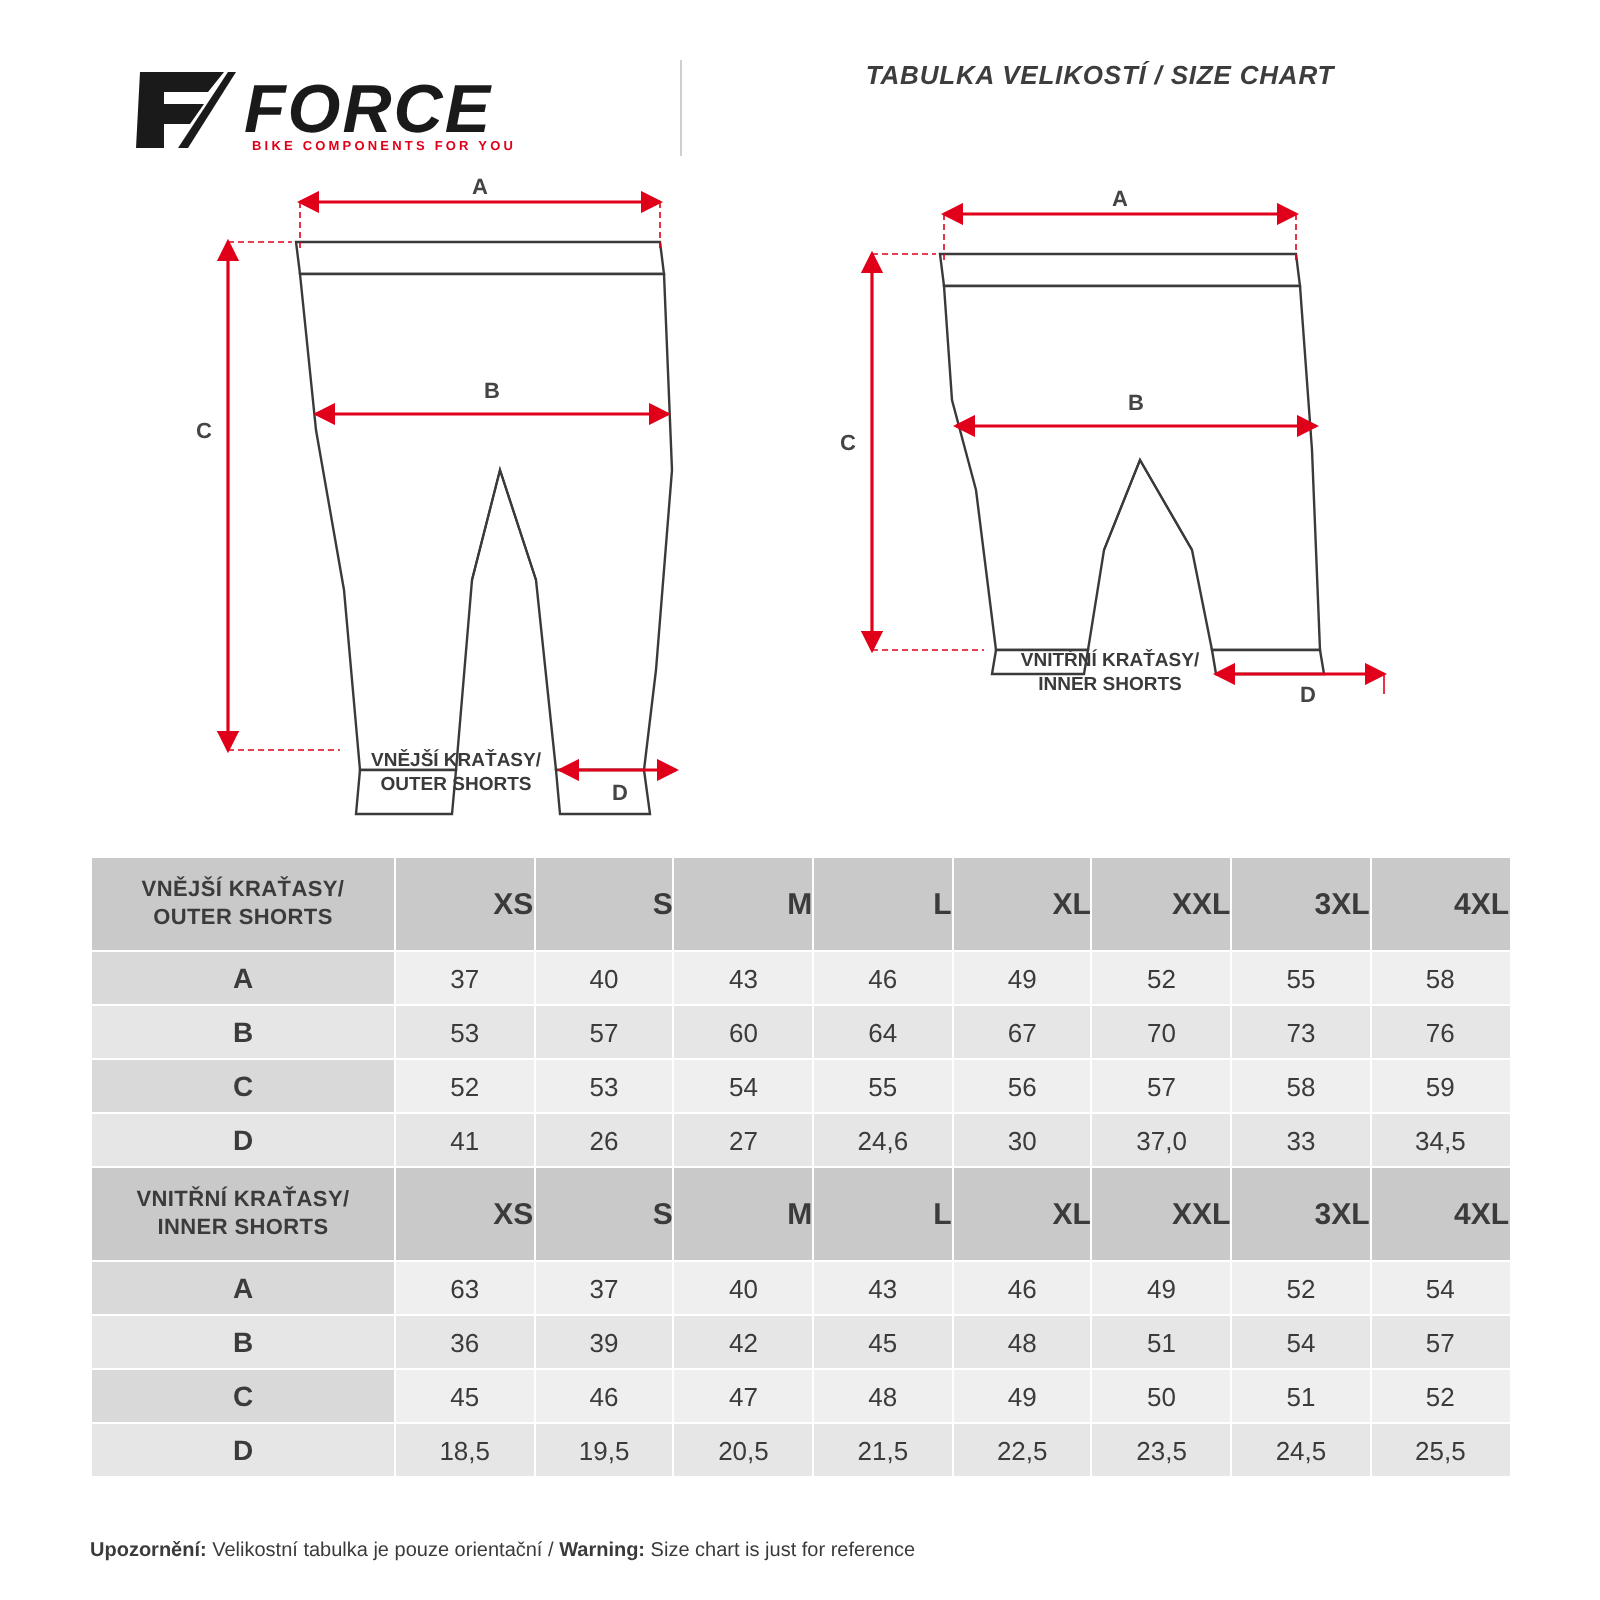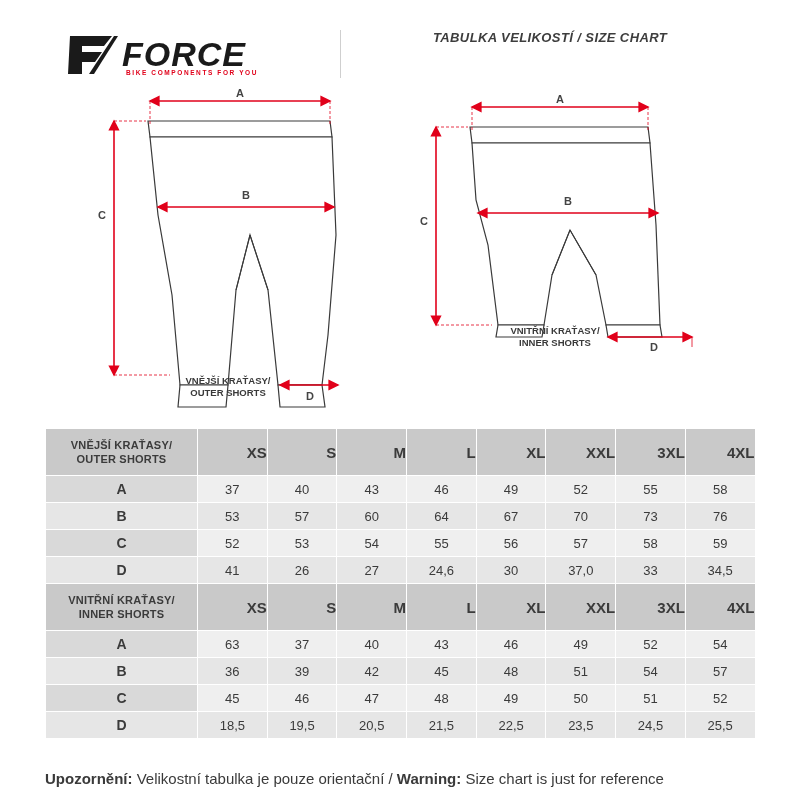--- a/index.html
+++ b/index.html
@@ -139,21 +139,21 @@
   tr.row.alt td {
     background: #e6e6e6;
   }
 
   
   .note {
     position: absolute;
     left: 45px;
     top: 770px;
     width: 710px;
-    font-size: 15px;
+    font-size: 10px;
     color: #3a3a3a;
   }
   .note b { font-weight: bold; }
 </style>
 </head>
 <body>
 
 <div class="page">
 
   <div class="header">

